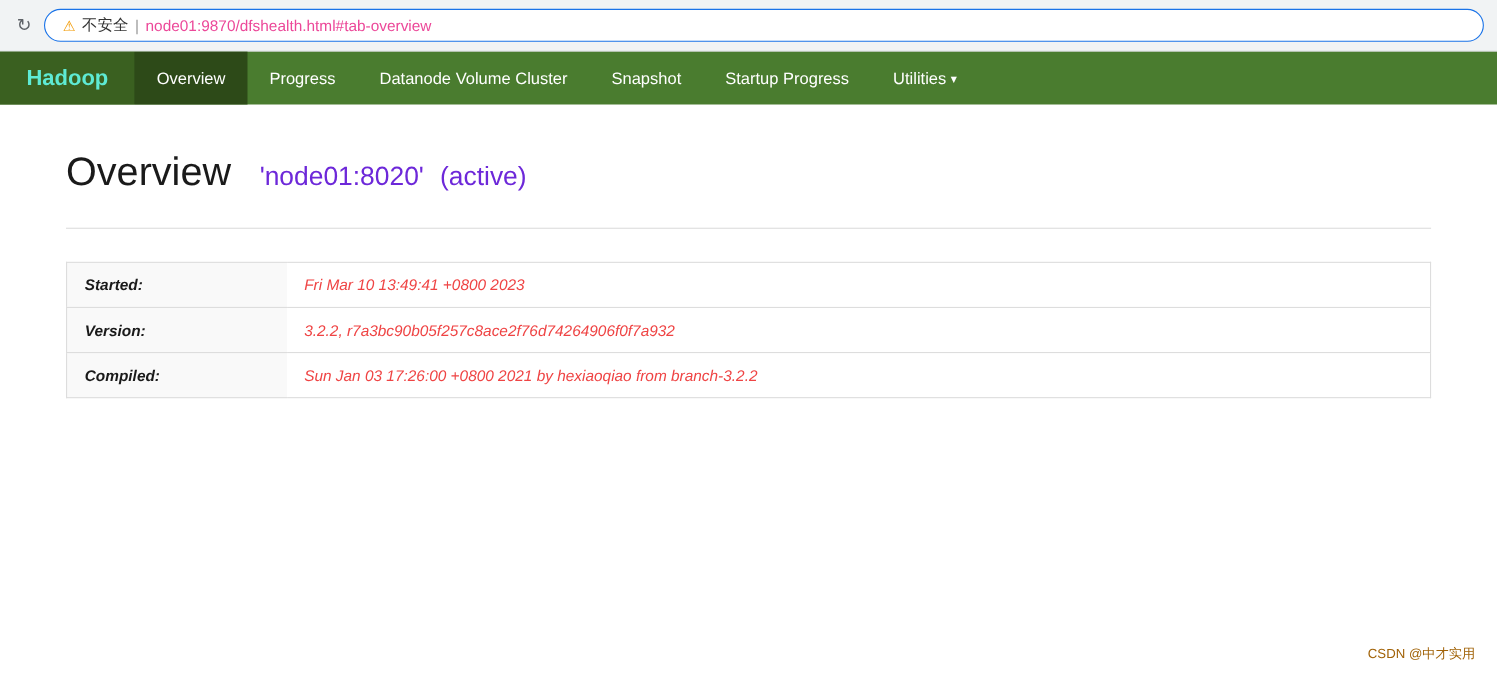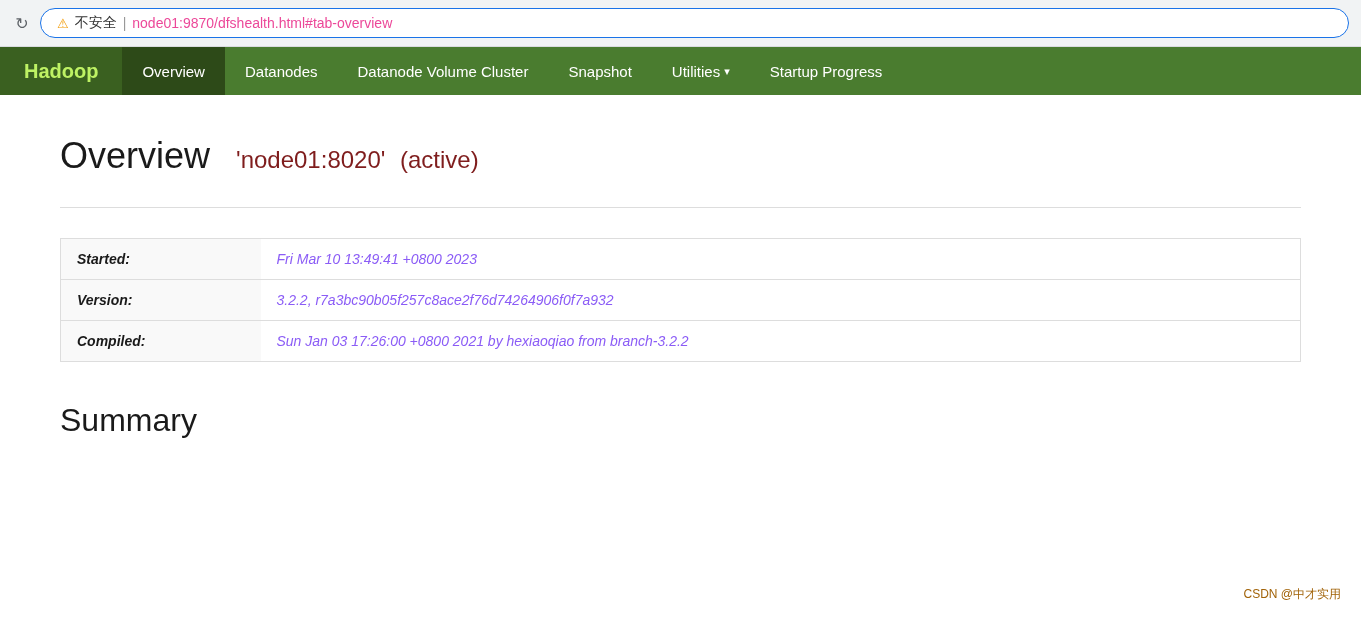--- a/index.html
+++ b/index.html
@@ -58,21 +58,21 @@
     
     .navbar {
       background-color: #4a7c2f;
       display: flex;
       align-items: stretch;
       height: 48px;
     }
 
     .navbar-brand {
       background-color: #3a6020;
-      color: #bef264;
+      color: #5eead4;
       font-size: 20px;
       font-weight: bold;
       padding: 0 24px;
       display: flex;
       align-items: center;
       cursor: pointer;
     }
 
     .navbar-items {
       display: flex;
@@ -139,21 +139,21 @@
     }
 
     .info-table td:first-child {
       font-weight: bold;
       color: #1a1a1a;
       width: 200px;
       background-color: #f9f9f9;
     }
 
     .info-table td:last-child {
-      color: #8b5cf6;
+      color: #ef4444;
     }
 
     
     .section-title {
       font-size: 32px;
       font-weight: 300;
       color: #1a1a1a;
       margin-bottom: 20px;
     }
 
@@ -182,38 +182,38 @@
     <span>不安全</span>
     <span style="color:#999;">|</span>
     <span class="address-text">node01:9870/dfshealth.html#tab-overview</span>
   </div>
 </div>
 
 <nav class="navbar">
   <div class="navbar-brand">Hadoop</div>
   <div class="navbar-items">
     <a class="nav-item active">Overview</a>
-    <a class="nav-item">Datanodes</a>
+    <a class="nav-item">Progress</a>
     <a class="nav-item">Datanode Volume Cluster</a>
     <a class="nav-item">Snapshot</a>
+    <a class="nav-item">Startup Progress</a>
     <a class="nav-item">
       <span class="nav-item-dropdown">
         <span>Utilities</span>
         <span class="dropdown-arrow">▾</span>
       </span>
     </a>
-    <a class="nav-item">Startup Progress</a>
   </div>
 </nav>
 
 <div class="main-content">
 
   <h1 class="page-title">
     <span>Overview</span>
-    <span style="font-size:24px; color:#7f1d1d; margin-left:16px;">
+    <span style="font-size:24px; color:#6d28d9; margin-left:16px;">
       <span>'node01:8020'</span>
       <span style="margin-left:8px;">(active)</span>
     </span>
   </h1>
 
   <hr class="divider">
 
   <table class="info-table">
     <tbody id="info-table-body">
     <tr>
@@ -224,17 +224,16 @@
           <td>Version:</td>
           <td>3.2.2, r7a3bc90b05f257c8ace2f76d74264906f0f7a932</td>
         </tr>
         <tr>
           <td>Compiled:</td>
           <td>Sun Jan 03 17:26:00 +0800 2021 by hexiaoqiao from branch-3.2.2</td>
         </tr>
       </tbody>
   </table>
 
-  <h2 class="section-title">Summary</h2>
 
 </div>
 
 <div class="watermark">CSDN @中才实用</div>
 
 </body></html>

